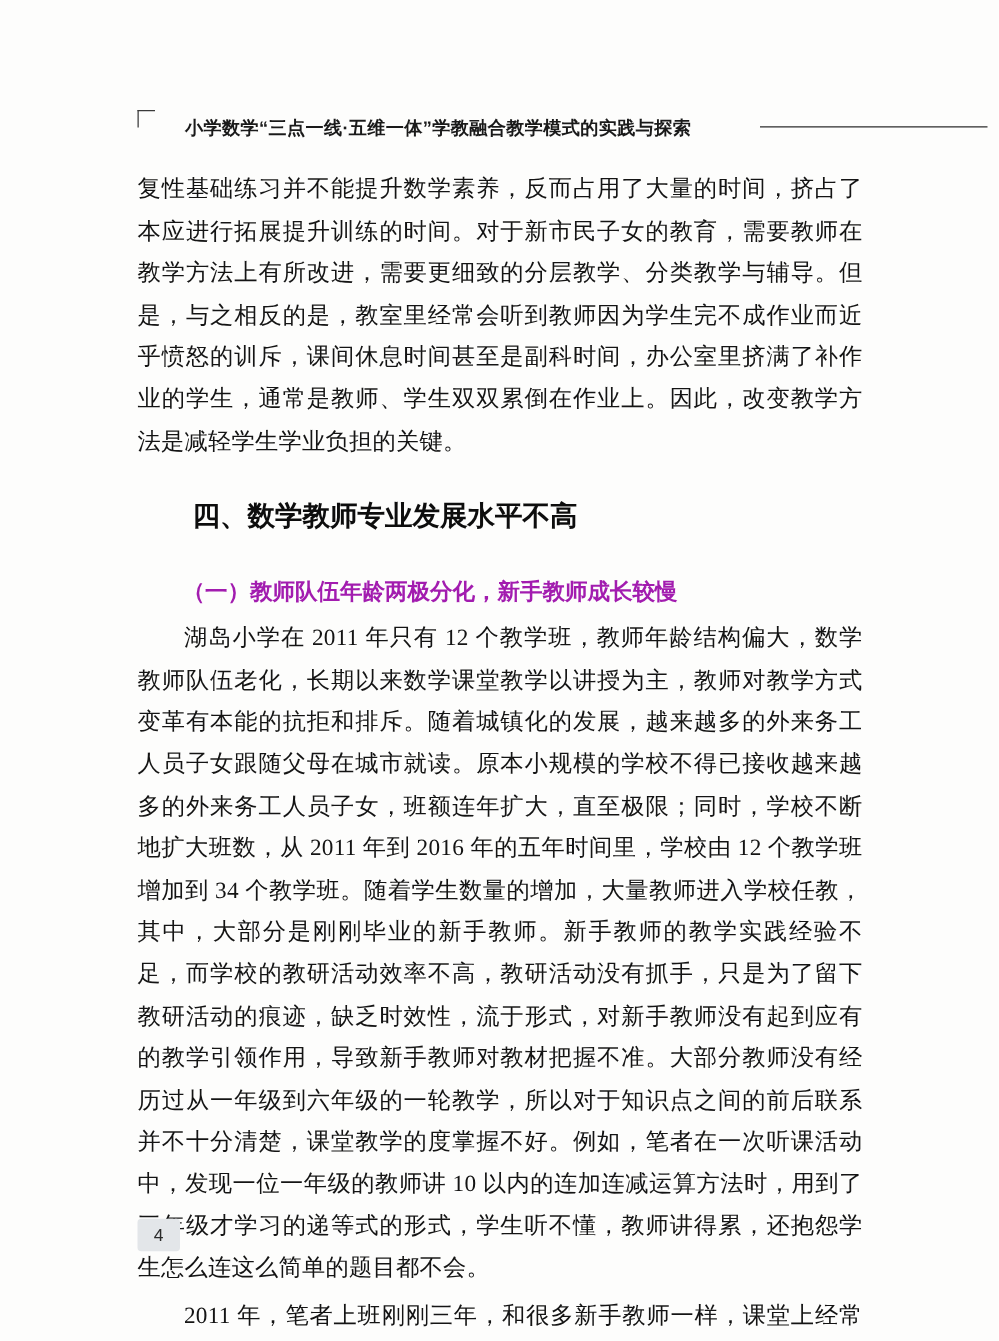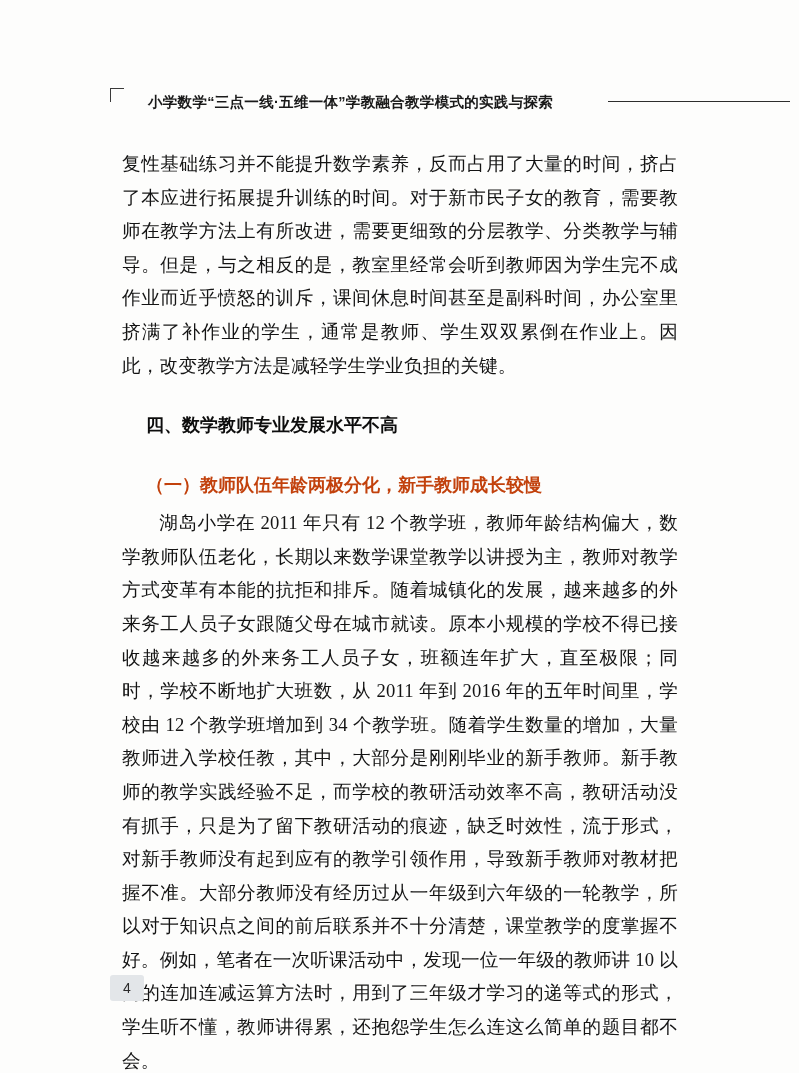--- a/index.html
+++ b/index.html
@@ -64,52 +64,52 @@
 
   
   .content {
     position: absolute;
     left: 110px;
     top: 135px;
     width: 580px;
   }
 
   p.para {
-    margin: 12px;
+    margin: 0;
     font-size: 18.6px;
     line-height: 33.6px;
     text-align: justify;
     text-justify: inter-character;
     color: #141414;
     letter-spacing: 0.2px;
   }
   p.indent {
     text-indent: 2em;
   }
   p.after-gap {
     margin-top: 4px;
   }
 
   h2.section-heading {
     margin: 26px 0 8px 0;
-    font-size: 18px;
+    font-size: 22px;
     font-weight: bold;
     text-indent: 2em;
     line-height: 34px;
     color: #0d0d0d;
     font-family: "Liberation Sans", "DejaVu Sans", sans-serif;
   }
 
   h3.sub-heading {
     margin: 26px 0 4px 0;
     font-size: 18px;
     font-weight: bold;
     text-indent: 2em;
     line-height: 34px;
-    color: #c2410c;
+    color: #a21caf;
     font-family: "Liberation Sans", "DejaVu Sans", sans-serif;
   }
 
   
   .page-number {
     position: absolute;
     left: 110px;
     bottom: 72px;
     width: 34px;
     height: 26px;

